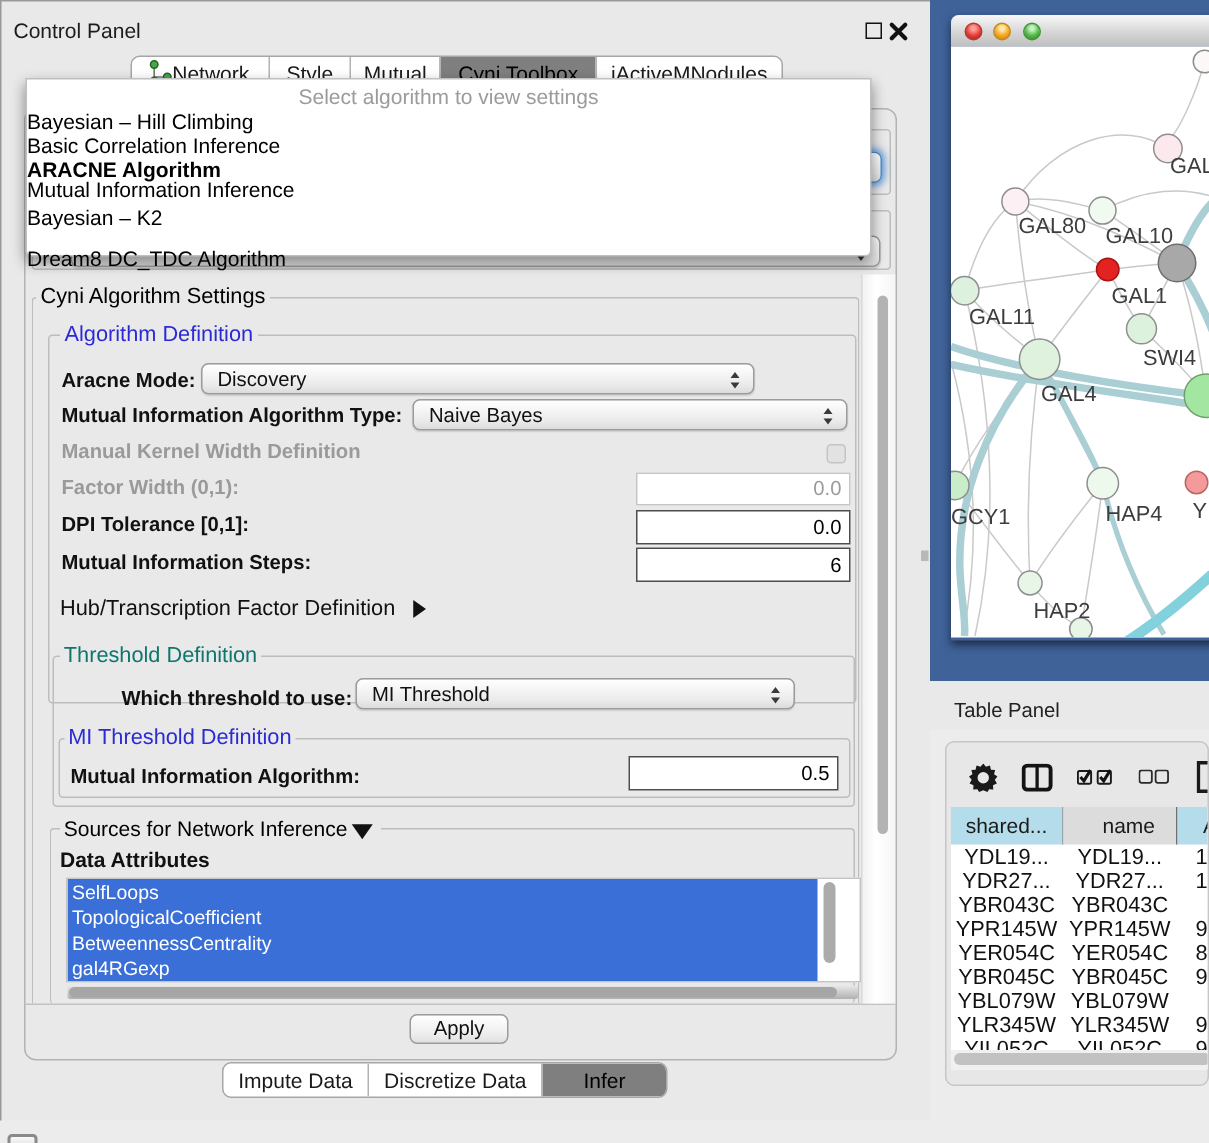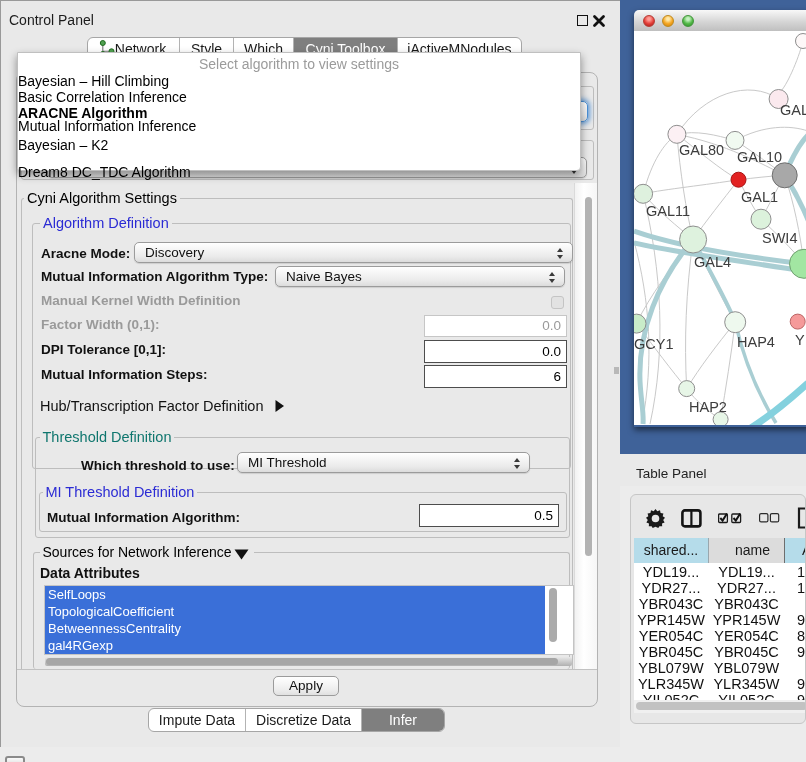--- a/index.html
+++ b/index.html
@@ -26,21 +26,21 @@
 .th { position:absolute; top:0; height:25px; font-size:14px; color:#1a1a1a; text-align:center; line-height:25px; }
 .tr { position:absolute; height:16px; font-size:14.5px; color:#111; line-height:16px; }
 
 #cpwin { left:0; top:0; width:620px; height:747px; background:#e9e9e9; border-top:1px solid #999; border-left:1px solid #999;padding-left:35px; }
 #cptitle { left:8px; top:11px; font-size:14px; color:#1c1c1c; }
 #cp-float { left:576px; top:14px; width:11px; height:11px; border:1.5px solid #111; }
 
 .seg { position:absolute; display:flex; background:#fff; border:1px solid #a6a6a6; border-radius:6px; overflow:hidden; }
 .seg > div { font-size:14px; font-weight:normal; color:#1a1a1a; text-align:center; border-left:1px solid #b3b3b3; line-height:22px; }
 .seg > div:first-child { border-left:none; }
-.seg > div.sel { background:#7f7f7f; color:#ffffff; }
+.seg > div.sel { background:#7f7f7f; color:#000000; }
 #toptabs { left:86px; top:36px; height:23px; }
 #bottabs { left:147px; top:707px; height:24px; }
 
 #content { left:15px; top:71px; width:582px; height:635px; background:#e9e9e9;
   border:1px solid #b3b3b3; border-radius:8px; overflow:hidden; }
 
 .grp { position:absolute; border:1px solid #bdbdbd; border-radius:3px; }
 .gt { position:absolute; top:-9px; background:#e9e9e9; padding:0 3px; font-size:14.5px; line-height:17px; white-space:nowrap; }
 .lbl { position:absolute; font-size:13.5px; font-weight:bold; color:#111; white-space:nowrap; }
 .combo { position:absolute; height:21px; border:1px solid #9b9b9b; border-radius:5px;
@@ -214,21 +214,21 @@
   </svg>
   <svg class="abs" style="left:96px;top:35px;z-index:5" width="19" height="22" viewBox="0 0 19 22">
     <path d="M5.8 7 L5.8 18 M5.8 15.3 L14.5 15.3" stroke="#777" stroke-width="1.1" fill="none"></path>
     <circle cx="5.8" cy="7" r="2.5" fill="#50a050" stroke="#1e6b1e" stroke-width="1"></circle>
     <circle cx="5.8" cy="18" r="2.5" fill="#50a050" stroke="#1e6b1e" stroke-width="1"></circle>
     <circle cx="14.5" cy="15.3" r="2.5" fill="#50a050" stroke="#1e6b1e" stroke-width="1"></circle>
   </svg>
   <div id="toptabs" class="seg">
     <div style="width:91px;padding-left:14px">Network</div>
     <div style="width:54px">Style</div>
-    <div style="width:60px">Which</div>
+    <div style="width:60px">Mutual</div>
     <div class="sel" style="width:104px">Cyni Toolbox</div>
     <div style="width:124px">jActiveMNodules</div>
   </div>
   <div id="content" class="abs">
 
     <div class="grp" style="left:4px;top:13px;width:573px;height:44px"></div>
     <div class="combo" style="left:195px;top:28px;width:376px;border-color:#4a8fd4;box-shadow:0 0 5px 2px rgba(82,146,214,0.85)">
         <span class="arrs"></span>
       </div>
 
@@ -238,21 +238,21 @@
       </div>
 
     <div class="grp" style="left:4px;top:125px;width:552px;height:471px;border-radius:3px 3px 0 0;border-bottom:none">
       <div class="gt" style="left:2px">Cyni Algorithm Settings</div>
     </div>
 
     <div class="grp" style="left:15px;top:150px;width:539px;height:246px">
       <div class="gt" style="left:7px;color:#2b2bd4">Algorithm Definition</div>
     </div>
     <div class="lbl" style="left:24px;top:173px">Aracne Mode:</div>
-    <div class="combo" style="left:117px;top:169px;width:439px">
+    <div class="combo" style="left:117px;top:169px;width:369px">
         <span class="tx">Discovery</span>
         <span class="arrs"></span>
       </div>
     <div class="lbl" style="left:24px;top:196px">Mutual Information Algorithm Type:</div>
     <div class="combo" style="left:258px;top:193px;width:290px">
         <span class="tx">Naive Bayes</span>
         <span class="arrs"></span>
       </div>
     <div class="lbl" style="left:24px;top:220px;color:#9a9a9a">Manual Kernel Width Definition</div>
     <div class="abs" style="left:534px;top:223px;width:13px;height:13px;background:#e2e2e2;border:1px solid #c4c4c4;border-radius:3px"></div>

